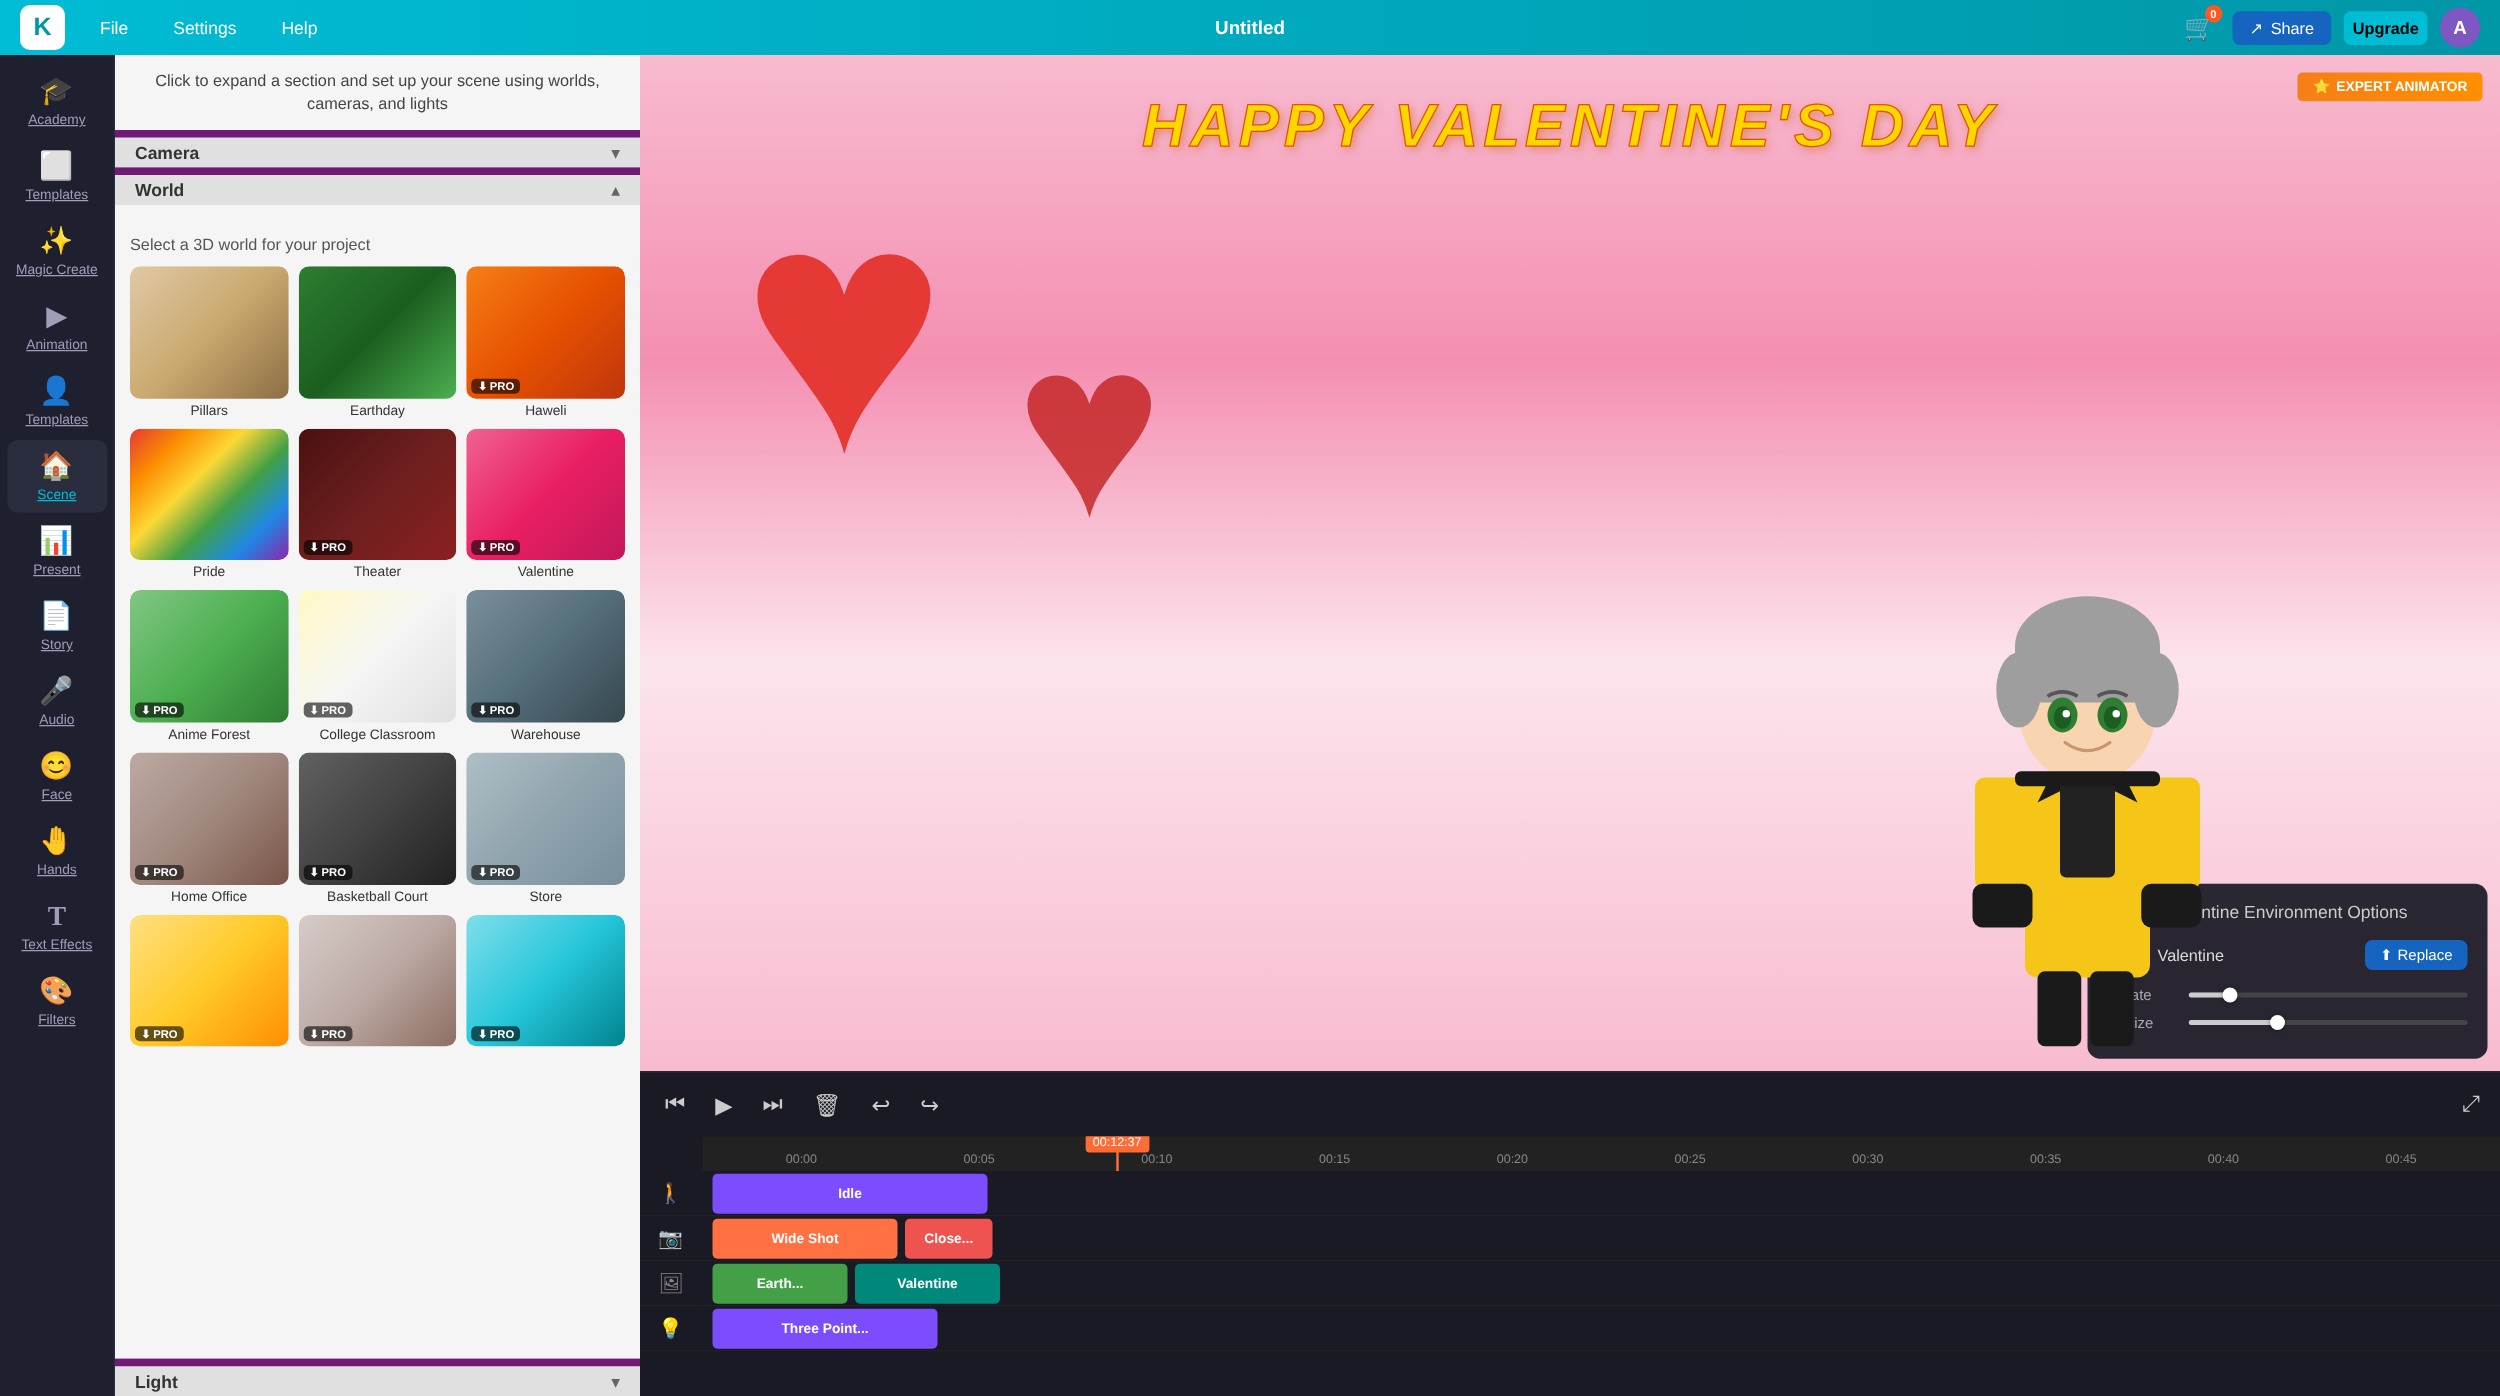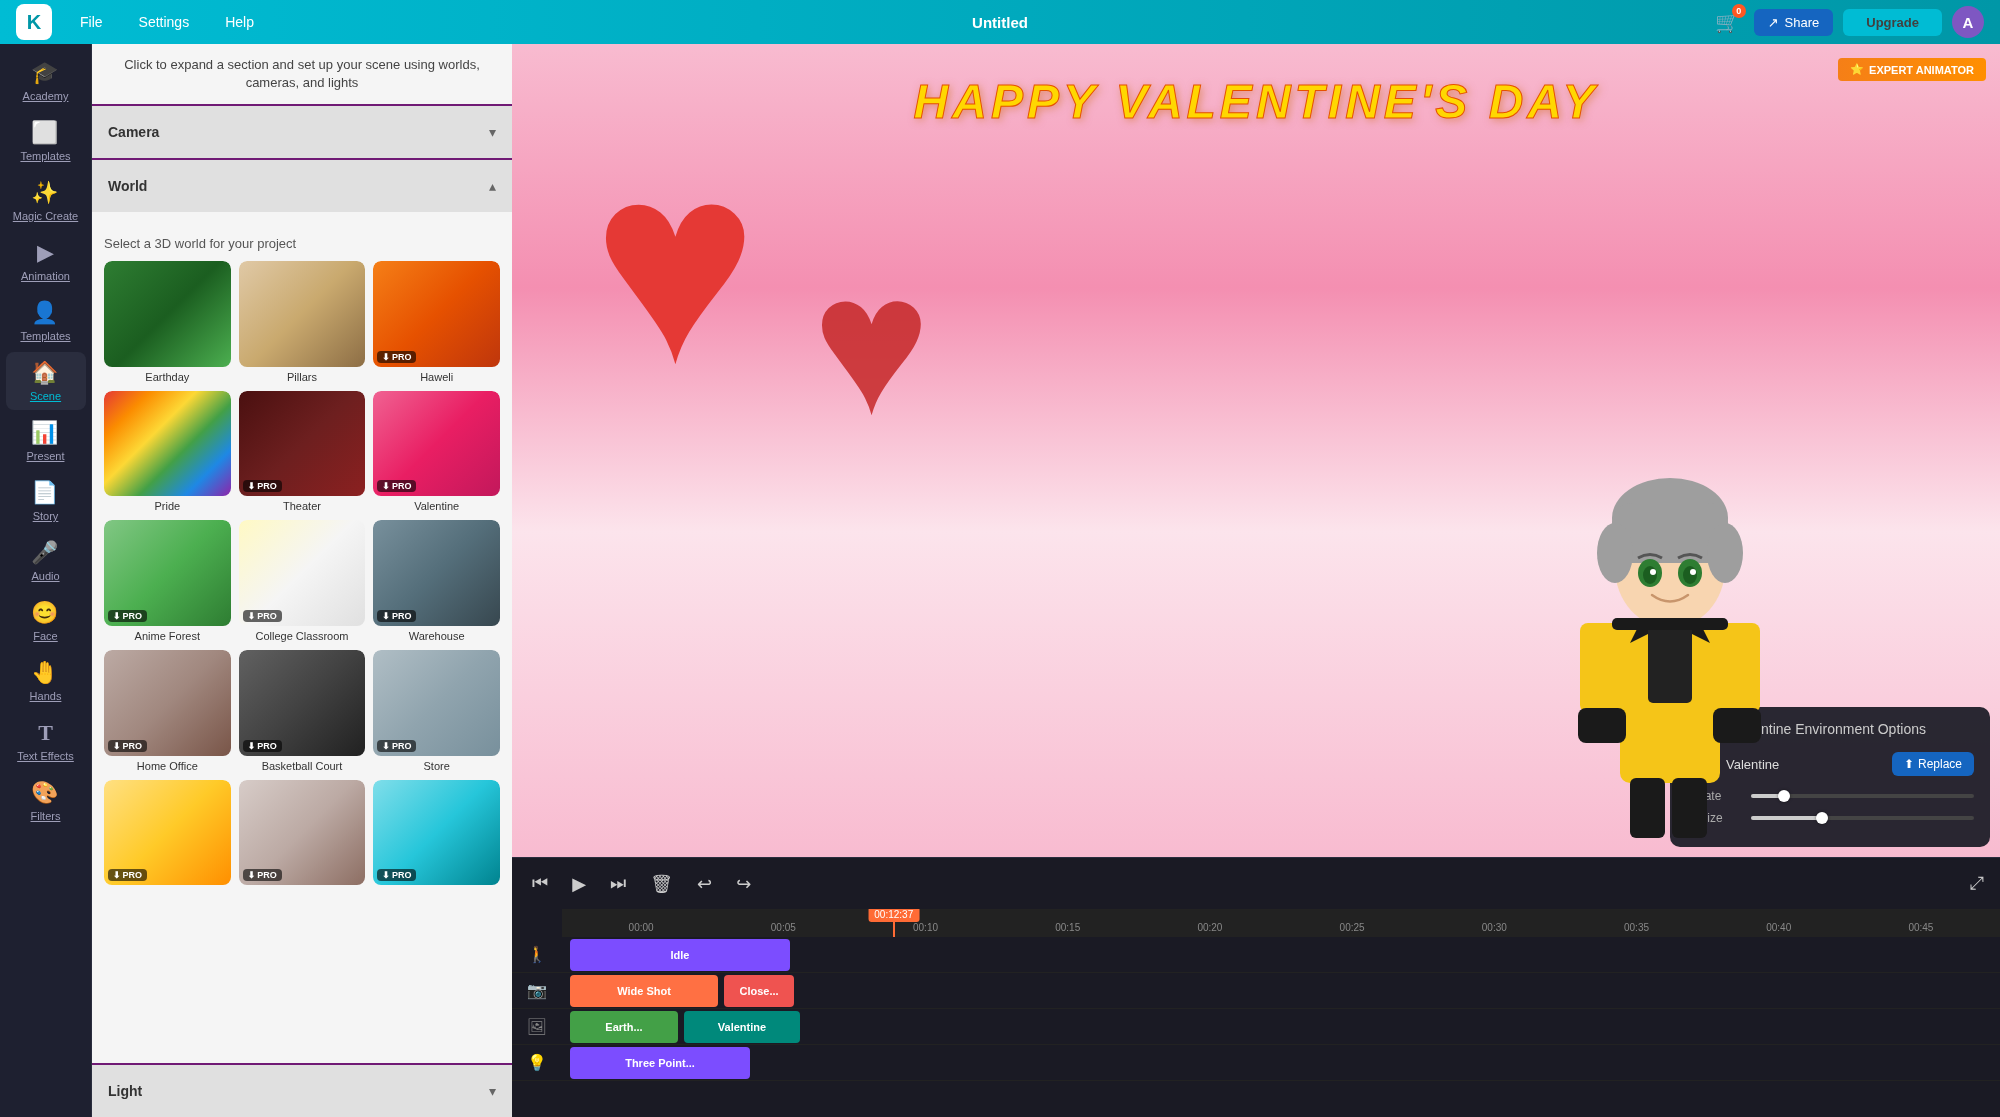--- a/index.html
+++ b/index.html
@@ -34,21 +34,21 @@
     .nav-cart-badge {
       position: absolute; top: -2px; right: -2px; background: #ff5722; color: #fff;
       border-radius: 50%; width: 14px; height: 14px; font-size: 9px;
       display: flex; align-items: center; justify-content: center; font-weight: 700;
     }
     .btn-share {
       background: #1565c0; color: #fff; border: none; padding: 6px 14px;
       border-radius: 6px; font-size: 13px; cursor: pointer; display: flex; align-items: center; gap: 6px;
     }
     .btn-upgrade {
-      background: #00bcd4; color: #404040; border: none; padding: 6px 23px;
+      background: #00bcd4; color: #000000; border: none; padding: 6px 7px;
       border-radius: 6px; font-size: 13px; cursor: pointer; font-weight: 600;
     }
     .nav-avatar {
       width: 32px; height: 32px; border-radius: 50%; background: #7e57c2;
       display: flex; align-items: center; justify-content: center; font-size: 15px; font-weight: 700;
       cursor: pointer;
     }
 
     
     .main-layout {
@@ -76,22 +76,22 @@
       width: 420px; background: #a21caf; flex-shrink: 0; display: flex; flex-direction: column;
       overflow: hidden;
     }
     .panel-header {
       padding: 12px 16px; background: #f5f5f5;
       font-size: 13px; color: #444; text-align: center; line-height: 1.4;
     }
 
     .section-header {
       display: flex; align-items: center; justify-content: space-between;
-      background: #e0e0e0; padding: 18px 16px; cursor: pointer;
-      border-top: 2px solid #701a75;
+      background: #e0e0e0; padding: 4px 16px; cursor: pointer;
+      border-top: 6px solid #701a75;
     }
     .section-header-label { font-size: 14px; font-weight: 600; color: #333; }
     .section-chevron { font-size: 14px; color: #666; }
 
     .world-section { overflow-y: auto; flex: 1; padding: 20px 12px; background: #f5f5f5; }
     .world-section-title { font-size: 13px; color: #555; margin-bottom: 10px; margin-top: 4px; }
 
     .world-grid {
       display: grid; grid-template-columns: repeat(3, 1fr); gap: 8px; margin-bottom: 8px;
     }
@@ -336,26 +336,26 @@
     <div class="section-header">
       <span class="section-header-label">World</span>
       <span class="section-chevron">▴</span>
     </div>
 
     <div class="world-section">
       <div class="world-section-title">Select a 3D world for your project</div>
       <div class="world-grid">
 
         <div class="world-item">
+          <div class="world-thumb thumb-pillars"></div>
+          <span class="world-label">Pillars</span>
+        </div>
+        <div class="world-item">
           <div class="world-thumb thumb-earthday"></div>
           <span class="world-label">Earthday</span>
-        </div>
-        <div class="world-item">
-          <div class="world-thumb thumb-pillars"></div>
-          <span class="world-label">Pillars</span>
         </div>
         <div class="world-item">
           <div class="world-thumb thumb-haweli">
             <div class="pro-badge">
               <span>⬇</span> PRO
             </div>
           </div>
           <span class="world-label">Haweli</span>
         </div>
 

